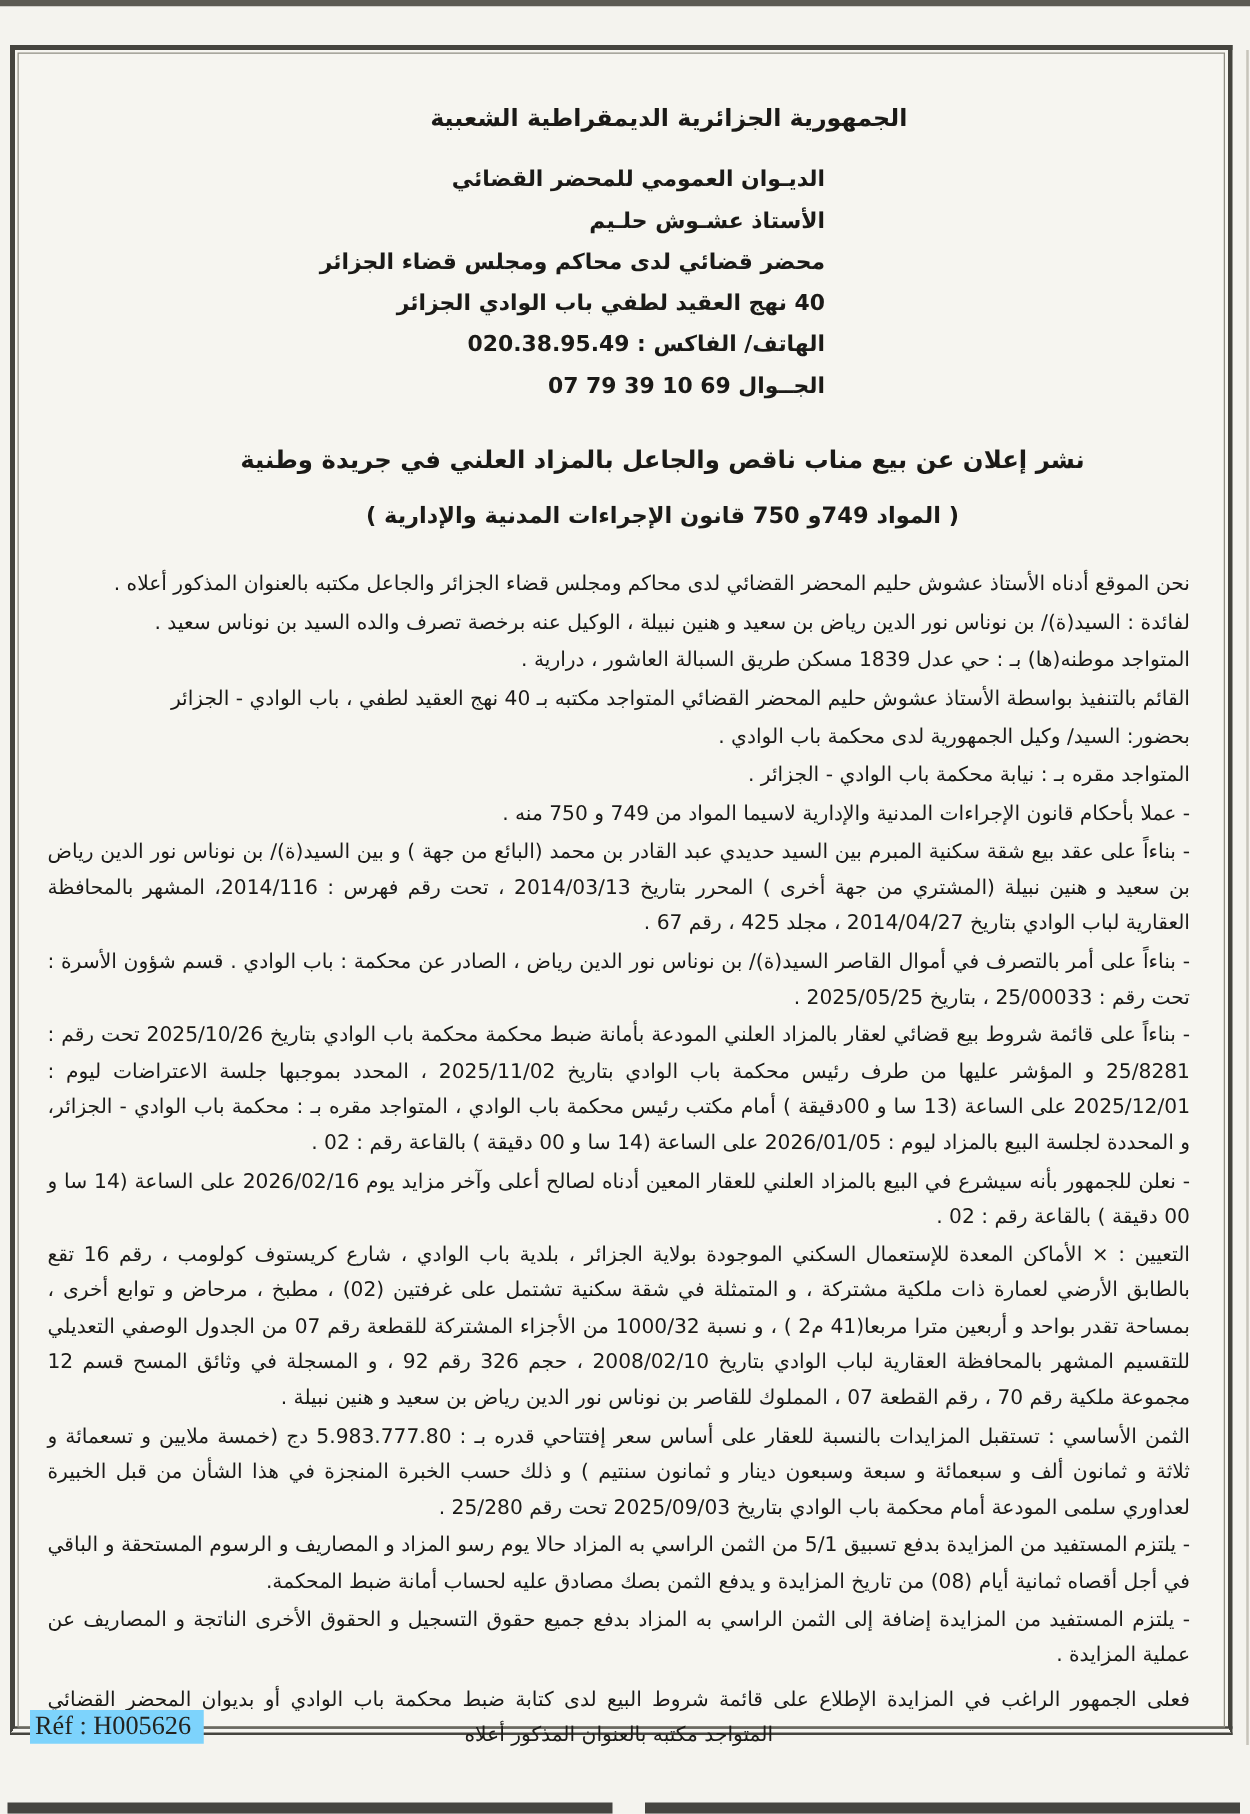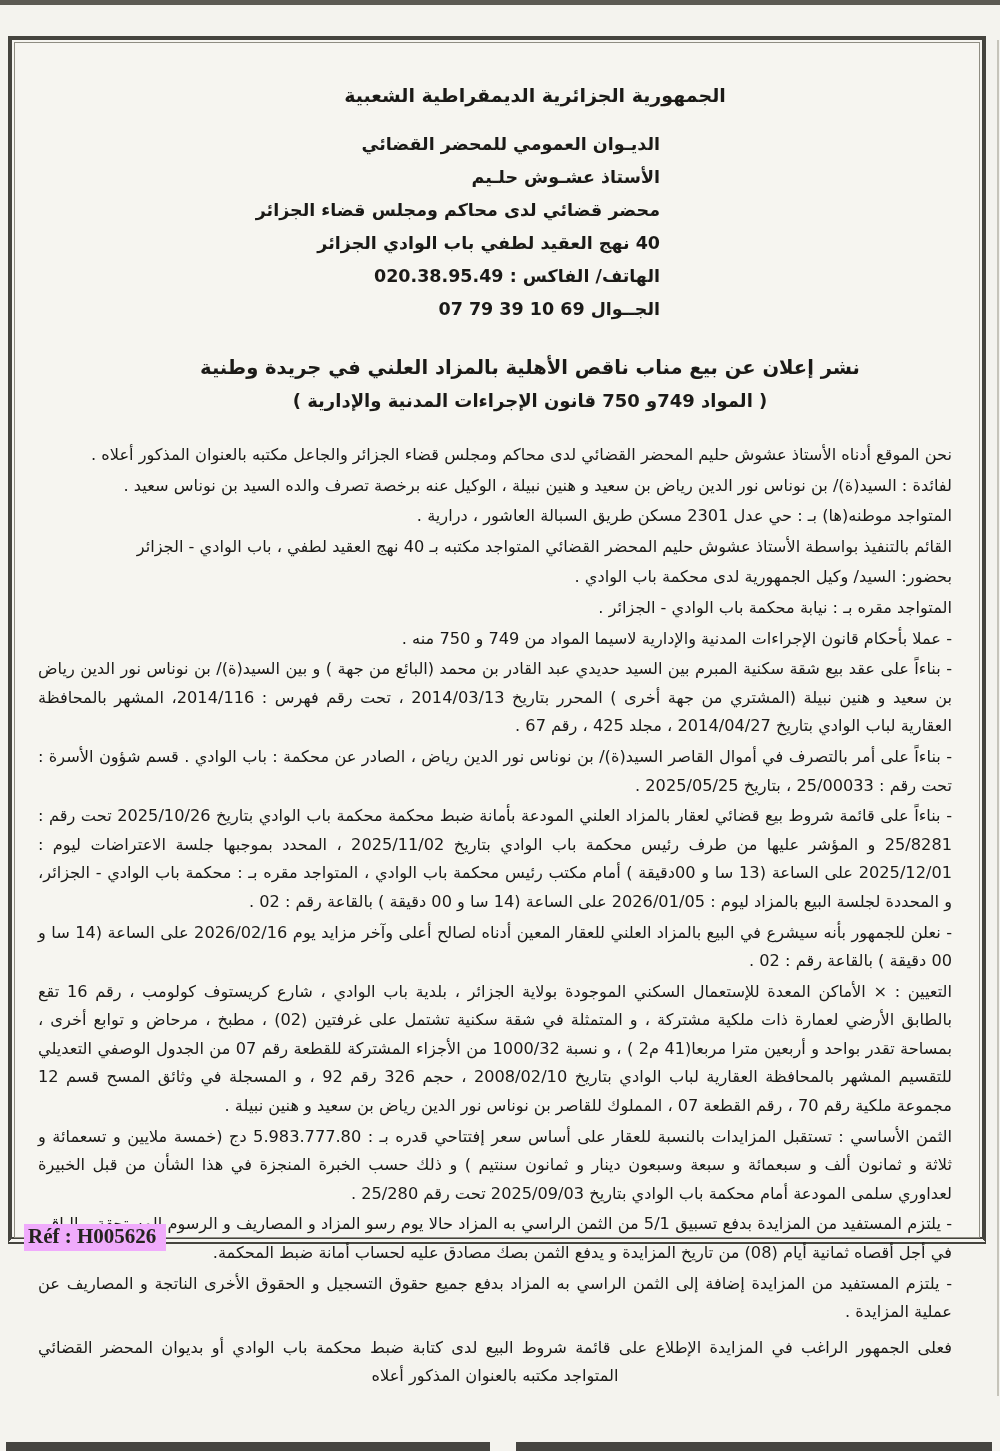--- a/index.html
+++ b/index.html
@@ -12,21 +12,21 @@
     color: #1b1a17;
   }
   .top-bar {
     position: absolute; top: 0; left: 0;
     width: 1000px; height: 5px;
     background: #5c5a53;
   }
   .frame {
     position: absolute; box-sizing: border-box;
     left: 8px; top: 36px;
-    width: 978px; height: 1208px;
+    width: 978px; height: 1352px;
     border: 4px solid #45443e;
     border-bottom: 7px double #45443e;
     outline: 1px solid #8f8d82;
     outline-offset: -7px;
     background: #f6f5f0;
   }
   .edge-line {
     position: absolute; top: 40px; right: 1px;
     width: 2px; height: 1356px;
     background: #c6c4ba;
@@ -51,38 +51,38 @@
     line-height: 33px;
     text-align: right;
   }
   .title-block {
     margin-top: 30px;
     text-align: center;
     font-weight: bold;
     position: relative; right: -35px;
   }
   .title-1 { font-size: 19.5px; }
-  .title-2 { font-size: 18px; margin-top: 11px; }
+  .title-2 { font-size: 18px; margin-top: 23px; }
   .body-text {
     margin-top: 30px;
     font-size: 16.2px;
     line-height: 28.6px;
     text-align: justify;
   }
   .para { margin: 2px 0; }
   .para.center-last {
     text-align-last: center;
     margin-top: 7px;
   }
   .ref {
     position: absolute; left: 12px; bottom: -14px;
-    background: #f0abfc;
+    background: #7dd3fc;
     padding: 0 10px 2px 4px;
     font-family: "Liberation Serif", serif;
-    font-weight: bold;
+    font-weight: normal;
     font-size: 21px;
     direction: ltr;
     color: #24231f;
     z-index: 2;
   }
   .bottom-bar {
     position: absolute; top: 1442px;
     height: 9px; background: #454440;
   }
   .bb-left  { left: 6px;   width: 484px; }
@@ -102,29 +102,29 @@
 
     <div class="office-line">الديـوان العمومي للمحضر القضائي</div>
         <div class="office-line">الأستاذ عشـوش حلـيم</div>
         <div class="office-line">محضر قضائي لدى محاكم ومجلس قضاء الجزائر</div>
         <div class="office-line">40 نهج العقيد لطفي باب الوادي الجزائر</div>
         <div class="office-line">الهاتف/ الفاكس : 020.38.95.49</div>
         <div class="office-line">الجــوال ⁦07 79 39 10 69⁩</div>
       </div>
 
     <div class="title-block">
-      <div class="title-1">نشر إعلان عن بيع مناب ناقص الأهلية بالمزاد العلني في جريدة وطنية</div>
+      <div class="title-1">نشر إعلان عن بيع مناب ناقص والجاعل بالمزاد العلني في جريدة وطنية</div>
       <div class="title-2">( المواد 749و 750 قانون الإجراءات المدنية والإدارية )</div>
     </div>
 
     <div class="body-text">
 
     <p class="para">نحن الموقع أدناه الأستاذ عشوش حليم المحضر القضائي لدى محاكم ومجلس قضاء الجزائر والجاعل مكتبه بالعنوان المذكور أعلاه .</p>
         <p class="para">لفائدة : السيد(ة)/ بن نوناس نور الدين رياض بن سعيد و هنين نبيلة ، الوكيل عنه برخصة تصرف والده السيد بن نوناس سعيد .</p>
-        <p class="para">المتواجد موطنه(ها) بـ : حي عدل 2301 مسكن طريق السبالة العاشور ، درارية .</p>
+        <p class="para">المتواجد موطنه(ها) بـ : حي عدل 1839 مسكن طريق السبالة العاشور ، درارية .</p>
         <p class="para">القائم بالتنفيذ بواسطة الأستاذ عشوش حليم المحضر القضائي المتواجد مكتبه بـ 40 نهج العقيد لطفي ، باب الوادي - الجزائر</p>
         <p class="para">بحضور: السيد/ وكيل الجمهورية لدى محكمة باب الوادي .</p>
         <p class="para">المتواجد مقره بـ : نيابة محكمة باب الوادي - الجزائر .</p>
         <p class="para">- عملا بأحكام قانون الإجراءات المدنية والإدارية لاسيما المواد من 749 و 750 منه .</p>
         <p class="para">- بناءاً على عقد بيع شقة سكنية المبرم بين السيد حديدي عبد القادر بن محمد (البائع من جهة ) و بين السيد(ة)/ بن نوناس نور الدين رياض بن سعيد و هنين نبيلة (المشتري من جهة أخرى )  المحرر بتاريخ 2014/03/13 ، تحت رقم فهرس : 2014/116، المشهر بالمحافظة العقارية لباب الوادي بتاريخ 2014/04/27 ،  مجلد 425 ، رقم 67 .</p>
         <p class="para">- بناءاً على  أمر بالتصرف في أموال القاصر السيد(ة)/ بن نوناس نور الدين رياض ، الصادر عن محكمة : باب الوادي . قسم شؤون الأسرة : تحت رقم : 25/00033 ، بتاريخ 2025/05/25 .</p>
         <p class="para">- بناءاً على قائمة شروط بيع قضائي لعقار بالمزاد العلني المودعة بأمانة ضبط محكمة محكمة باب الوادي بتاريخ 2025/10/26 تحت رقم : 25/8281  و المؤشر عليها من طرف رئيس محكمة باب الوادي بتاريخ 2025/11/02 ، المحدد بموجبها جلسة الاعتراضات ليوم : 2025/12/01 على الساعة (13 سا و 00دقيقة ) أمام مكتب رئيس محكمة باب الوادي ، المتواجد مقره بـ : محكمة باب الوادي - الجزائر، و المحددة لجلسة البيع بالمزاد ليوم : 2026/01/05  على الساعة (14 سا و 00 دقيقة ) بالقاعة رقم : 02 .</p>
         <p class="para">- نعلن للجمهور بأنه سيشرع في البيع بالمزاد العلني للعقار المعين أدناه لصالح أعلى وآخر مزايد يوم 2026/02/16  على الساعة (14 سا و 00 دقيقة ) بالقاعة رقم : 02 .</p>
         <p class="para">التعيين : × الأماكن المعدة للإستعمال السكني الموجودة  بولاية الجزائر ، بلدية باب الوادي ، شارع كريستوف كولومب ، رقم 16  تقع بالطابق الأرضي لعمارة ذات ملكية مشتركة ، و المتمثلة في شقة سكنية تشتمل على غرفتين (02) ، مطبخ ، مرحاض و توابع أخرى ، بمساحة تقدر بواحد و أربعين مترا مربعا(41 م2 ) ، و نسبة 1000/32 من الأجزاء المشتركة للقطعة رقم 07 من الجدول الوصفي التعديلي للتقسيم المشهر بالمحافظة العقارية لباب الوادي بتاريخ 2008/02/10 ، حجم 326 رقم 92 ، و المسجلة في وثائق المسح قسم 12 مجموعة ملكية رقم 70 ، رقم القطعة 07 ، المملوك للقاصر بن نوناس نور الدين رياض بن سعيد و هنين نبيلة .</p>
         <p class="para">الثمن الأساسي : تستقبل المزايدات بالنسبة  للعقار على أساس سعر إفتتاحي  قدره بـ : 5.983.777.80 دج (خمسة ملايين و تسعمائة و ثلاثة و ثمانون ألف و سبعمائة و سبعة وسبعون دينار و ثمانون سنتيم )  و ذلك حسب الخبرة المنجزة في هذا الشأن من قبل الخبيرة لعداوري سلمى المودعة أمام محكمة باب الوادي بتاريخ 2025/09/03 تحت رقم 25/280 .</p>

